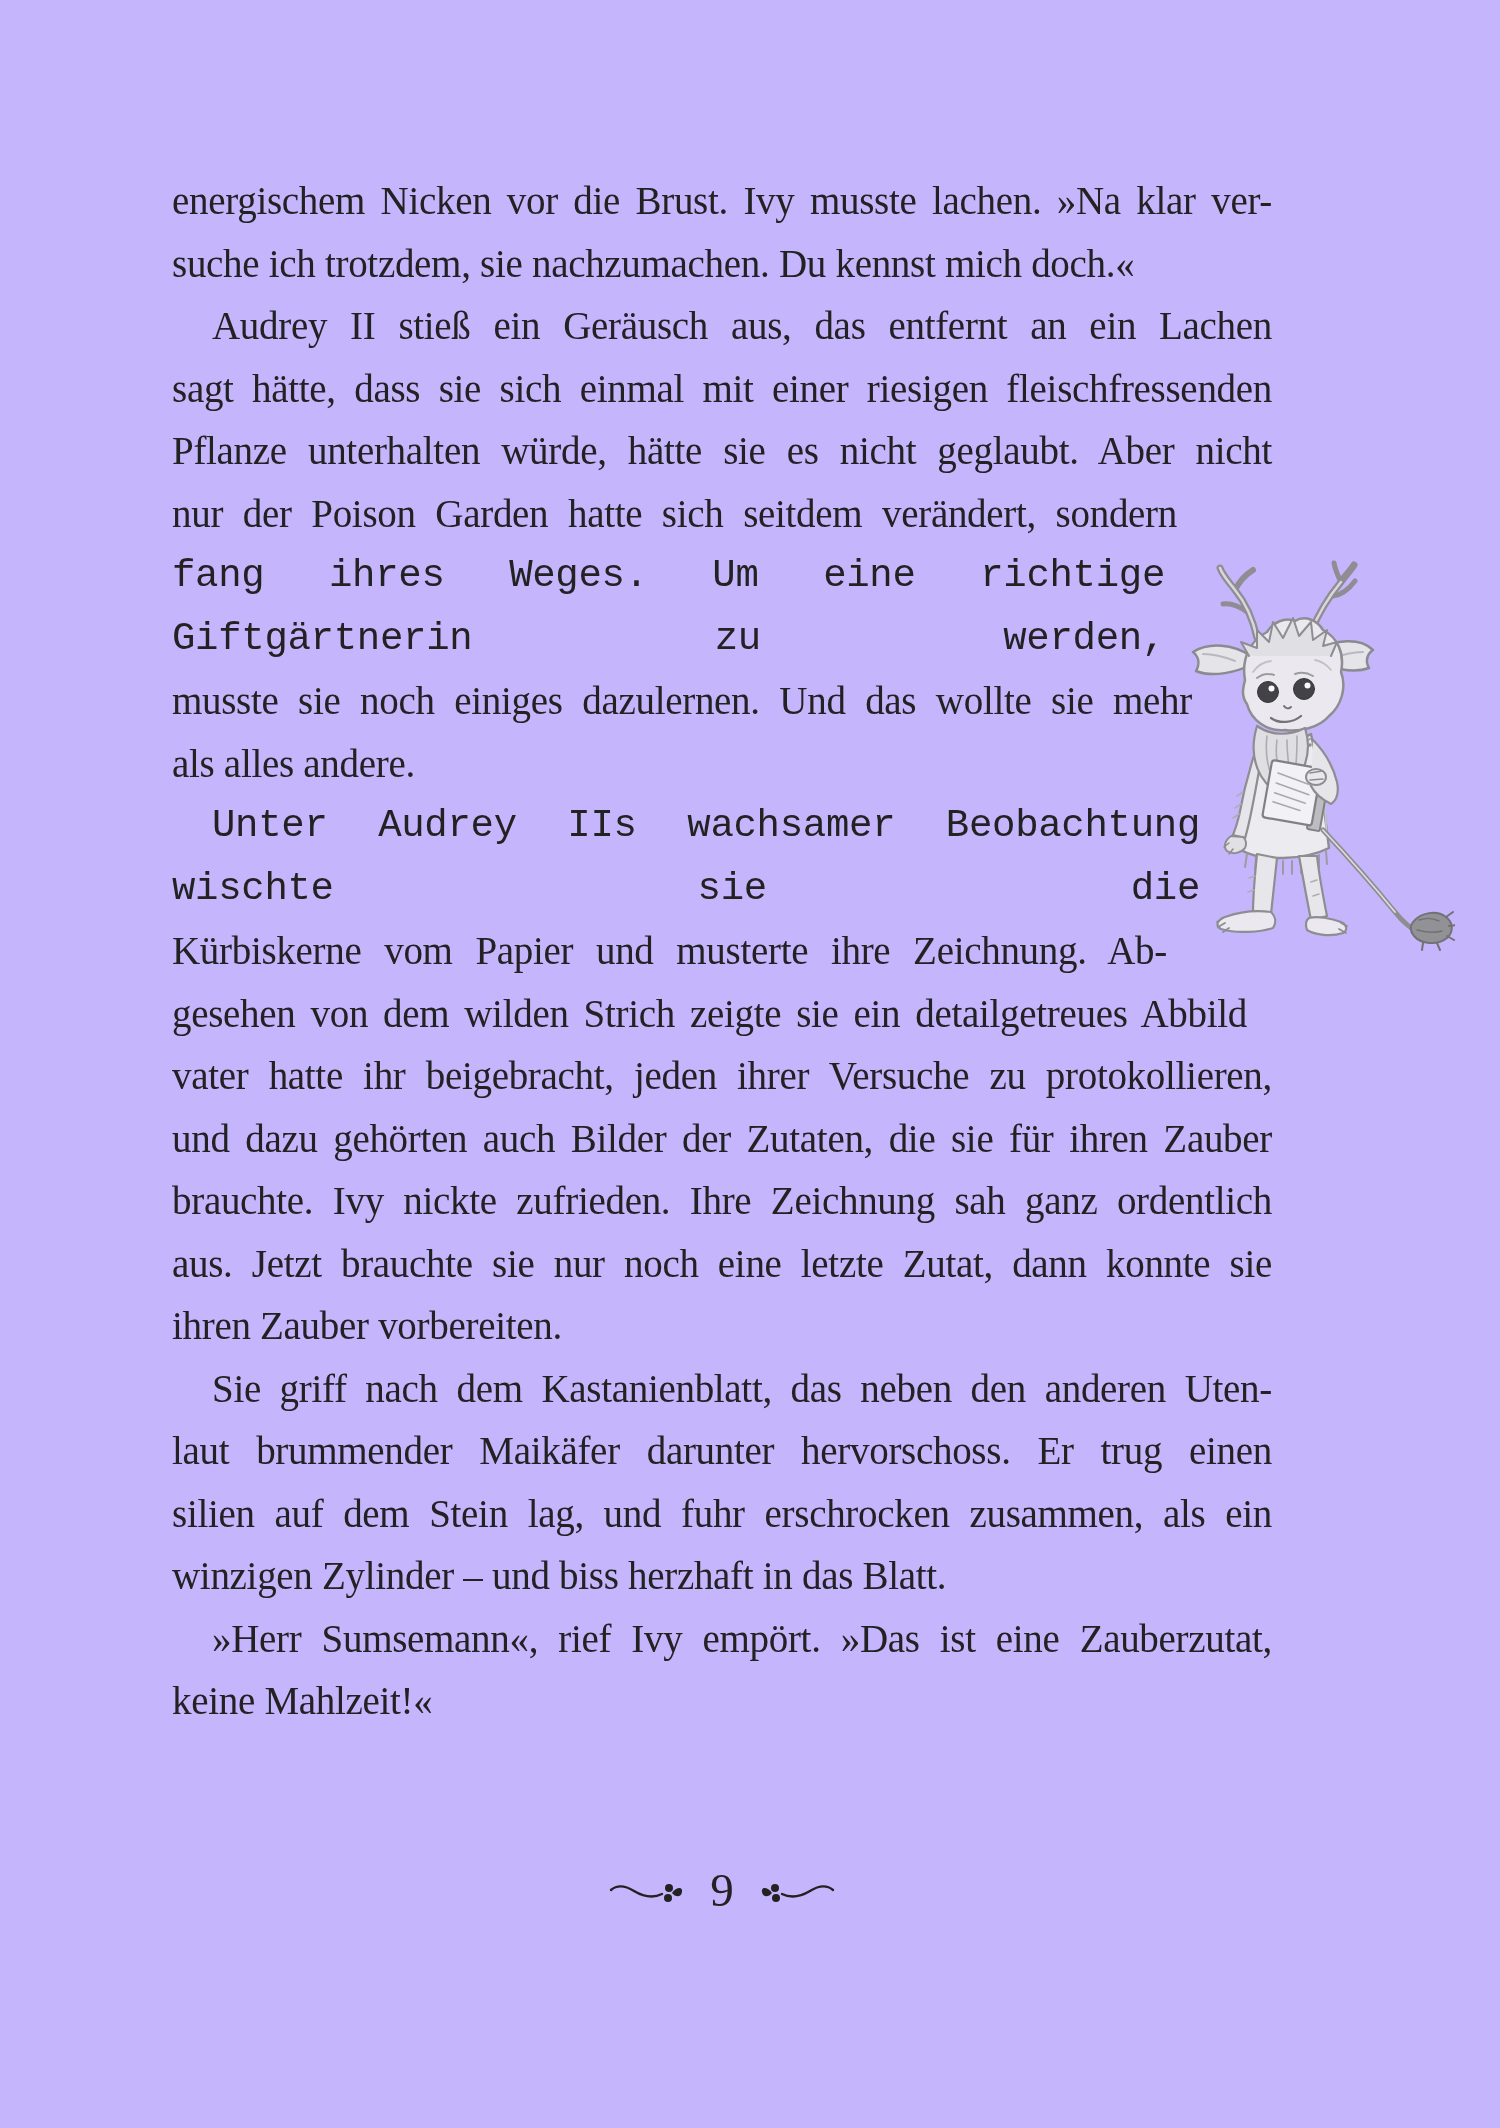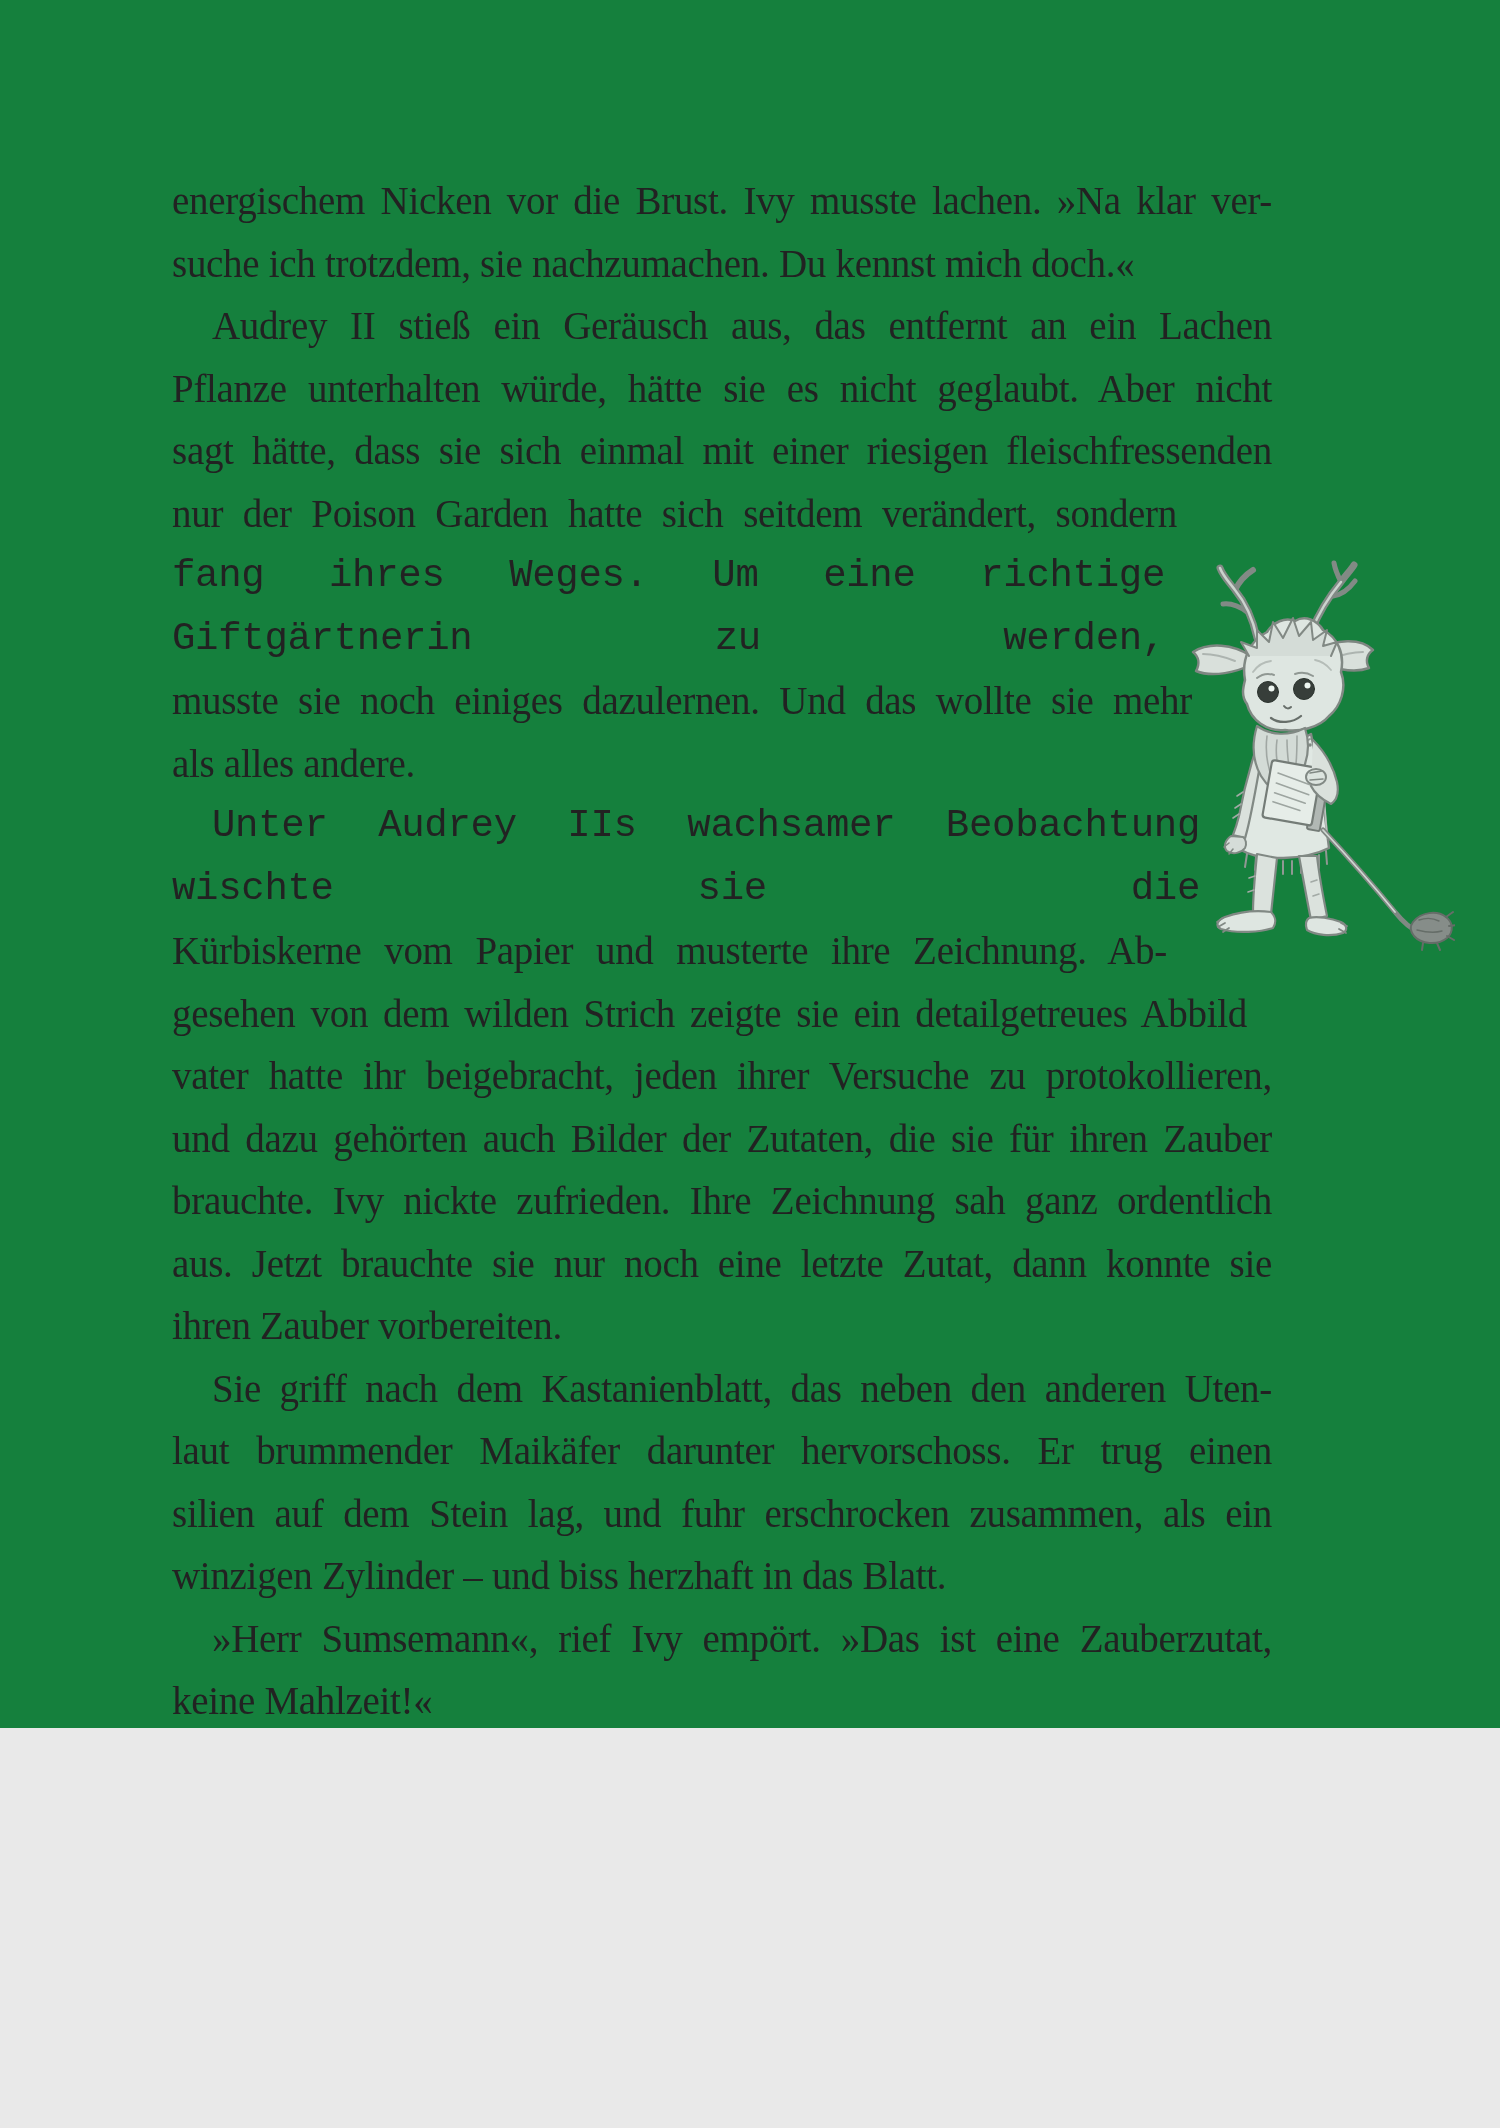--- a/index.html
+++ b/index.html
@@ -1,21 +1,21 @@
 <!DOCTYPE html>
 <html lang="de"><head>
 <meta charset="utf-8">
 <style>
   html, body { margin: 0; padding: 0; background: #e9e9e9; }
   .page {
     position: relative;
     width: 1500px;
-    height: 1728px;
+    height: 2128px;
     margin: 0 auto;
-    background: #15803d;
+    background: #c4b5fd;
     font-family: "Liberation Serif", "DejaVu Serif", serif;
     color: #222222;
     overflow: hidden;
   }
   .text-block {
     position: absolute;
     left: 172px;
     top: 170px;
     width: 1100px;
     font-size: 39px;
@@ -62,22 +62,22 @@
 
 <div class="page">
 
   <div class="text-block">
       <div class="para">
         <div class="line">energischem Nicken vor die Brust. Ivy musste lachen. »Na klar ver-</div>
         <div class="line end">suche ich trotzdem, sie nachzumachen. Du kennst mich doch.«</div>
       </div>
       <div class="para indent">
         <div class="line">Audrey II stieß ein Geräusch aus, das entfernt an ein Lachen</div>
+        <div class="line">sagt hätte, dass sie sich einmal mit einer riesigen fleischfressenden</div>
         <div class="line">Pflanze unterhalten würde, hätte sie es nicht geglaubt. Aber nicht</div>
-        <div class="line">sagt hätte, dass sie sich einmal mit einer riesigen fleischfressenden</div>
         <div class="line" style="padding-right: 95px;">nur der Poison Garden hatte sich seitdem verändert, sondern</div>
         <div class="line" style="padding-right: 107px; font-family: Liberation Mono, monospace;">fang ihres Weges. Um eine richtige Giftgärtnerin zu werden,</div>
         <div class="line" style="padding-right: 80px;">musste sie noch einiges dazulernen. Und das wollte sie mehr</div>
         <div class="line end">als alles andere.</div>
       </div>
       <div class="para indent">
         <div class="line" style="padding-right: 72px; font-family: Liberation Mono, monospace;">Unter Audrey IIs wachsamer Beobachtung wischte sie die</div>
         <div class="line" style="padding-right: 105px;">Kürbiskerne vom Papier und musterte ihre Zeichnung. Ab-</div>
         <div class="line" style="padding-right: 25px;">gesehen von dem wilden Strich zeigte sie ein detailgetreues Abbild</div>
         <div class="line">vater hatte ihr beigebracht, jeden ihrer Versuche zu protokollieren,</div>

